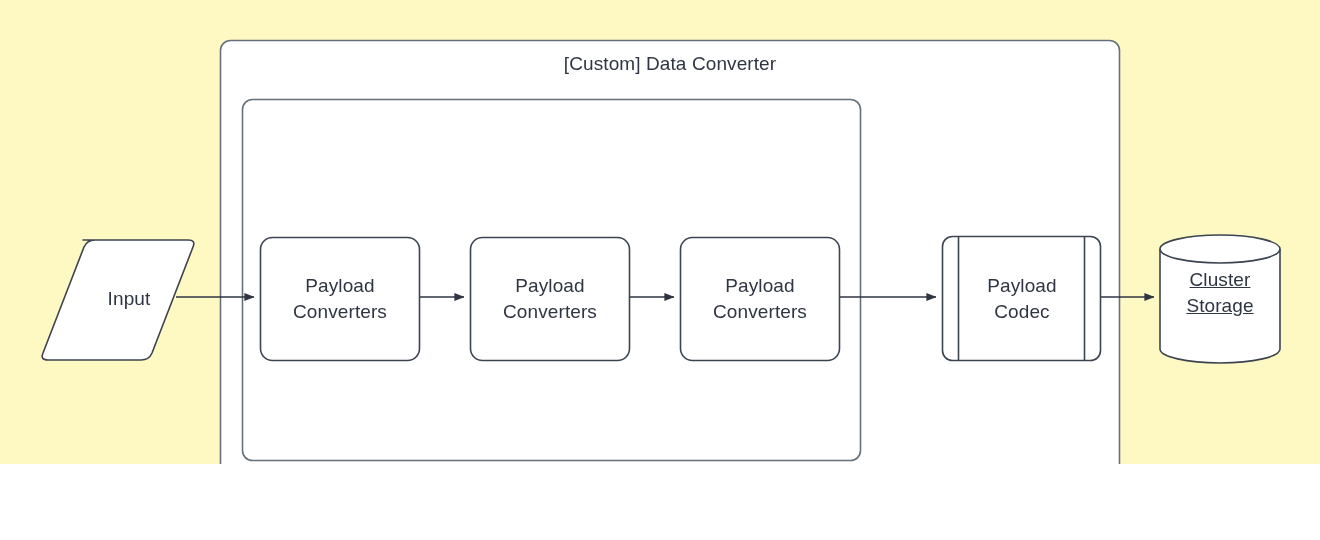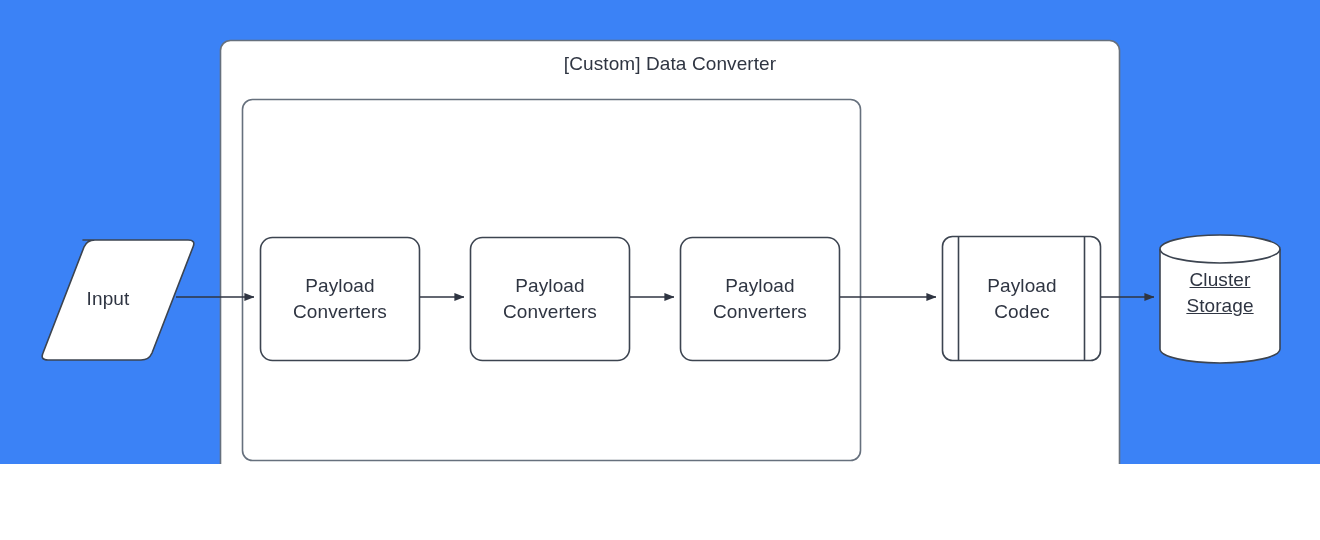--- a/index.html
+++ b/index.html
@@ -7,21 +7,21 @@
     padding: 0;
     background: #ffffff;
   }
   body {
     font-family: "Liberation Sans", "DejaVu Sans", sans-serif;
   }
   #canvas {
     position: relative;
     width: 1320px;
     height: 464px;
-    background: #3b82f6;
+    background: #fef9c3;
     overflow: hidden;
   }
   .svg-layer {
     position: absolute;
     left: 0;
     top: 0;
     width: 1320px;
     height: 540px;
   }
   .lbl {
@@ -83,21 +83,21 @@
     <line x1="630" y1="297" x2="674" y2="297" stroke="#2f3542" stroke-width="1.5" marker-end="url(#arrowhead)"></line>
 
     <line x1="840" y1="297" x2="936" y2="297" stroke="#2f3542" stroke-width="1.5" marker-end="url(#arrowhead)"></line>
 
     <line x1="1101" y1="297" x2="1154" y2="297" stroke="#2f3542" stroke-width="1.5" marker-end="url(#arrowhead)"></line>
   </svg>
 
   <div class="lbl lbl-container-title" style="left:220px; top:51px; width:900px;">[Custom] Data Converter</div>
 
 
-  <div class="lbl lbl-node" style="left:48px; top:286px; width:120px;">Input</div>
+  <div class="lbl lbl-node" style="left:69px; top:286px; width:120px;">Input</div>
 
   <div class="lbl lbl-node" style="left:260px; top:273px; width:160px;">Payload
 Converters</div>
 
   <div class="lbl lbl-node" style="left:470px; top:273px; width:160px;">Payload
 Converters</div>
 
   <div class="lbl lbl-node" style="left:680px; top:273px; width:160px;">Payload
 Converters</div>
 

